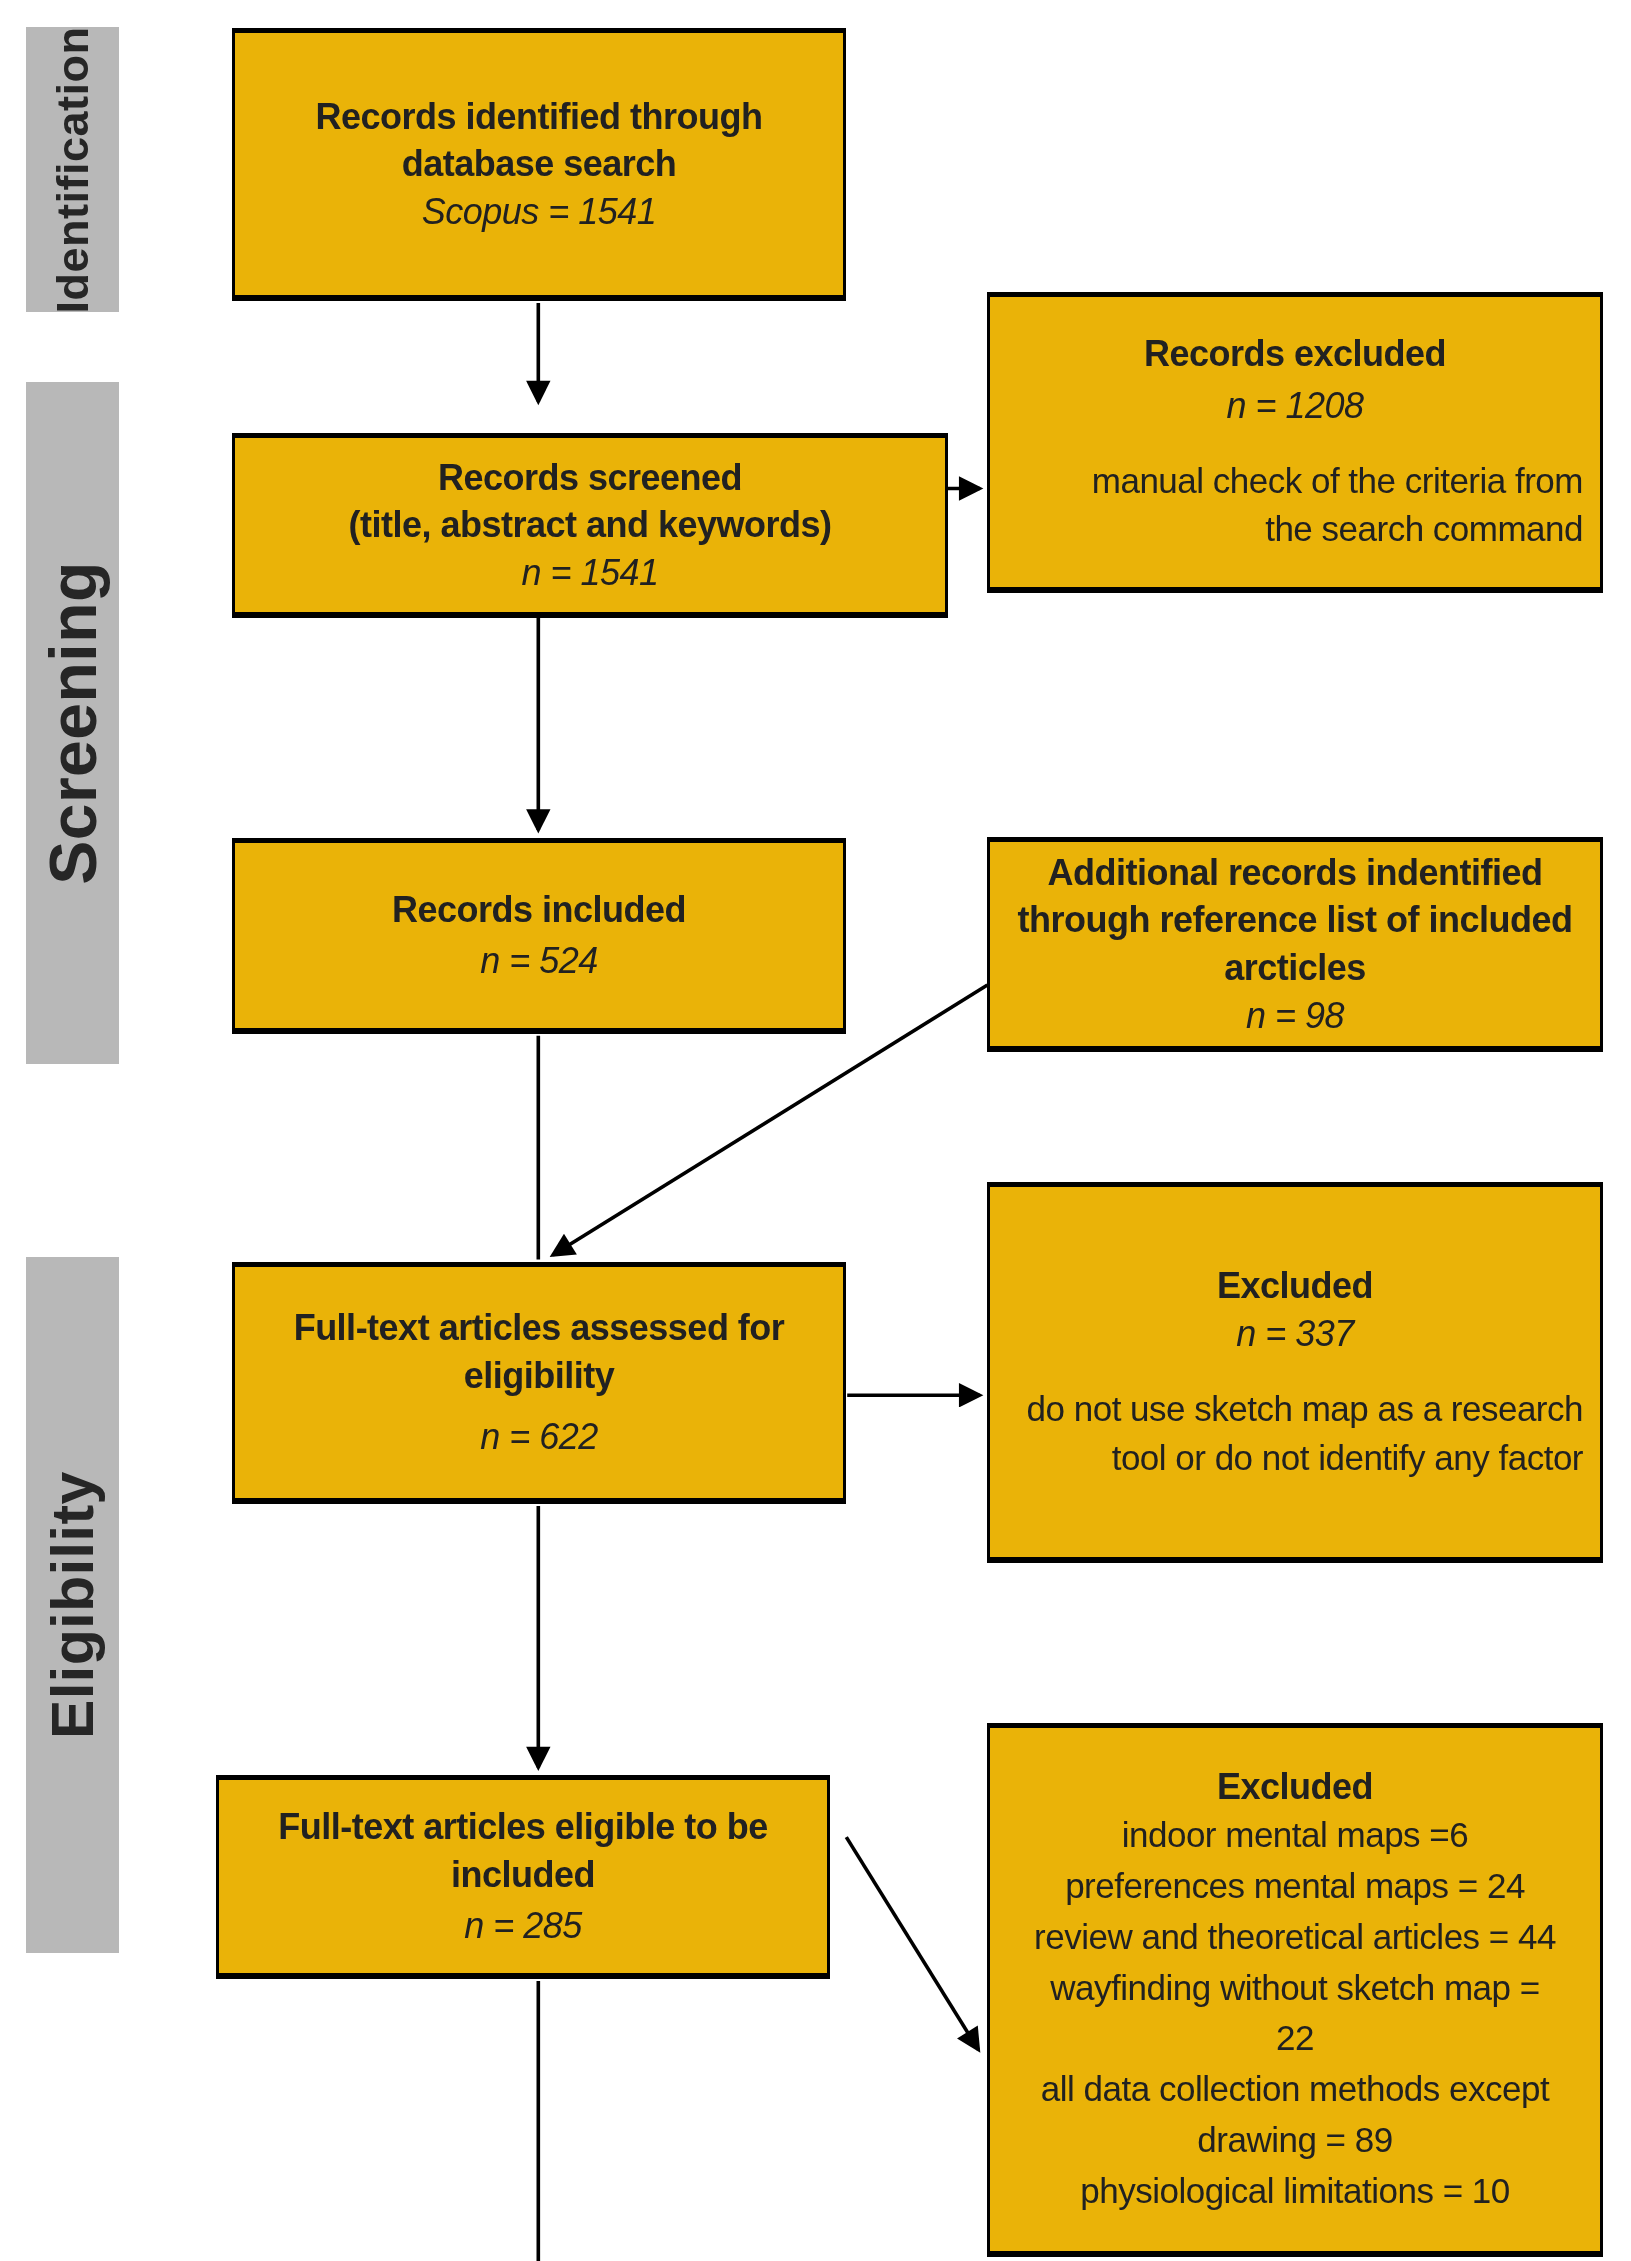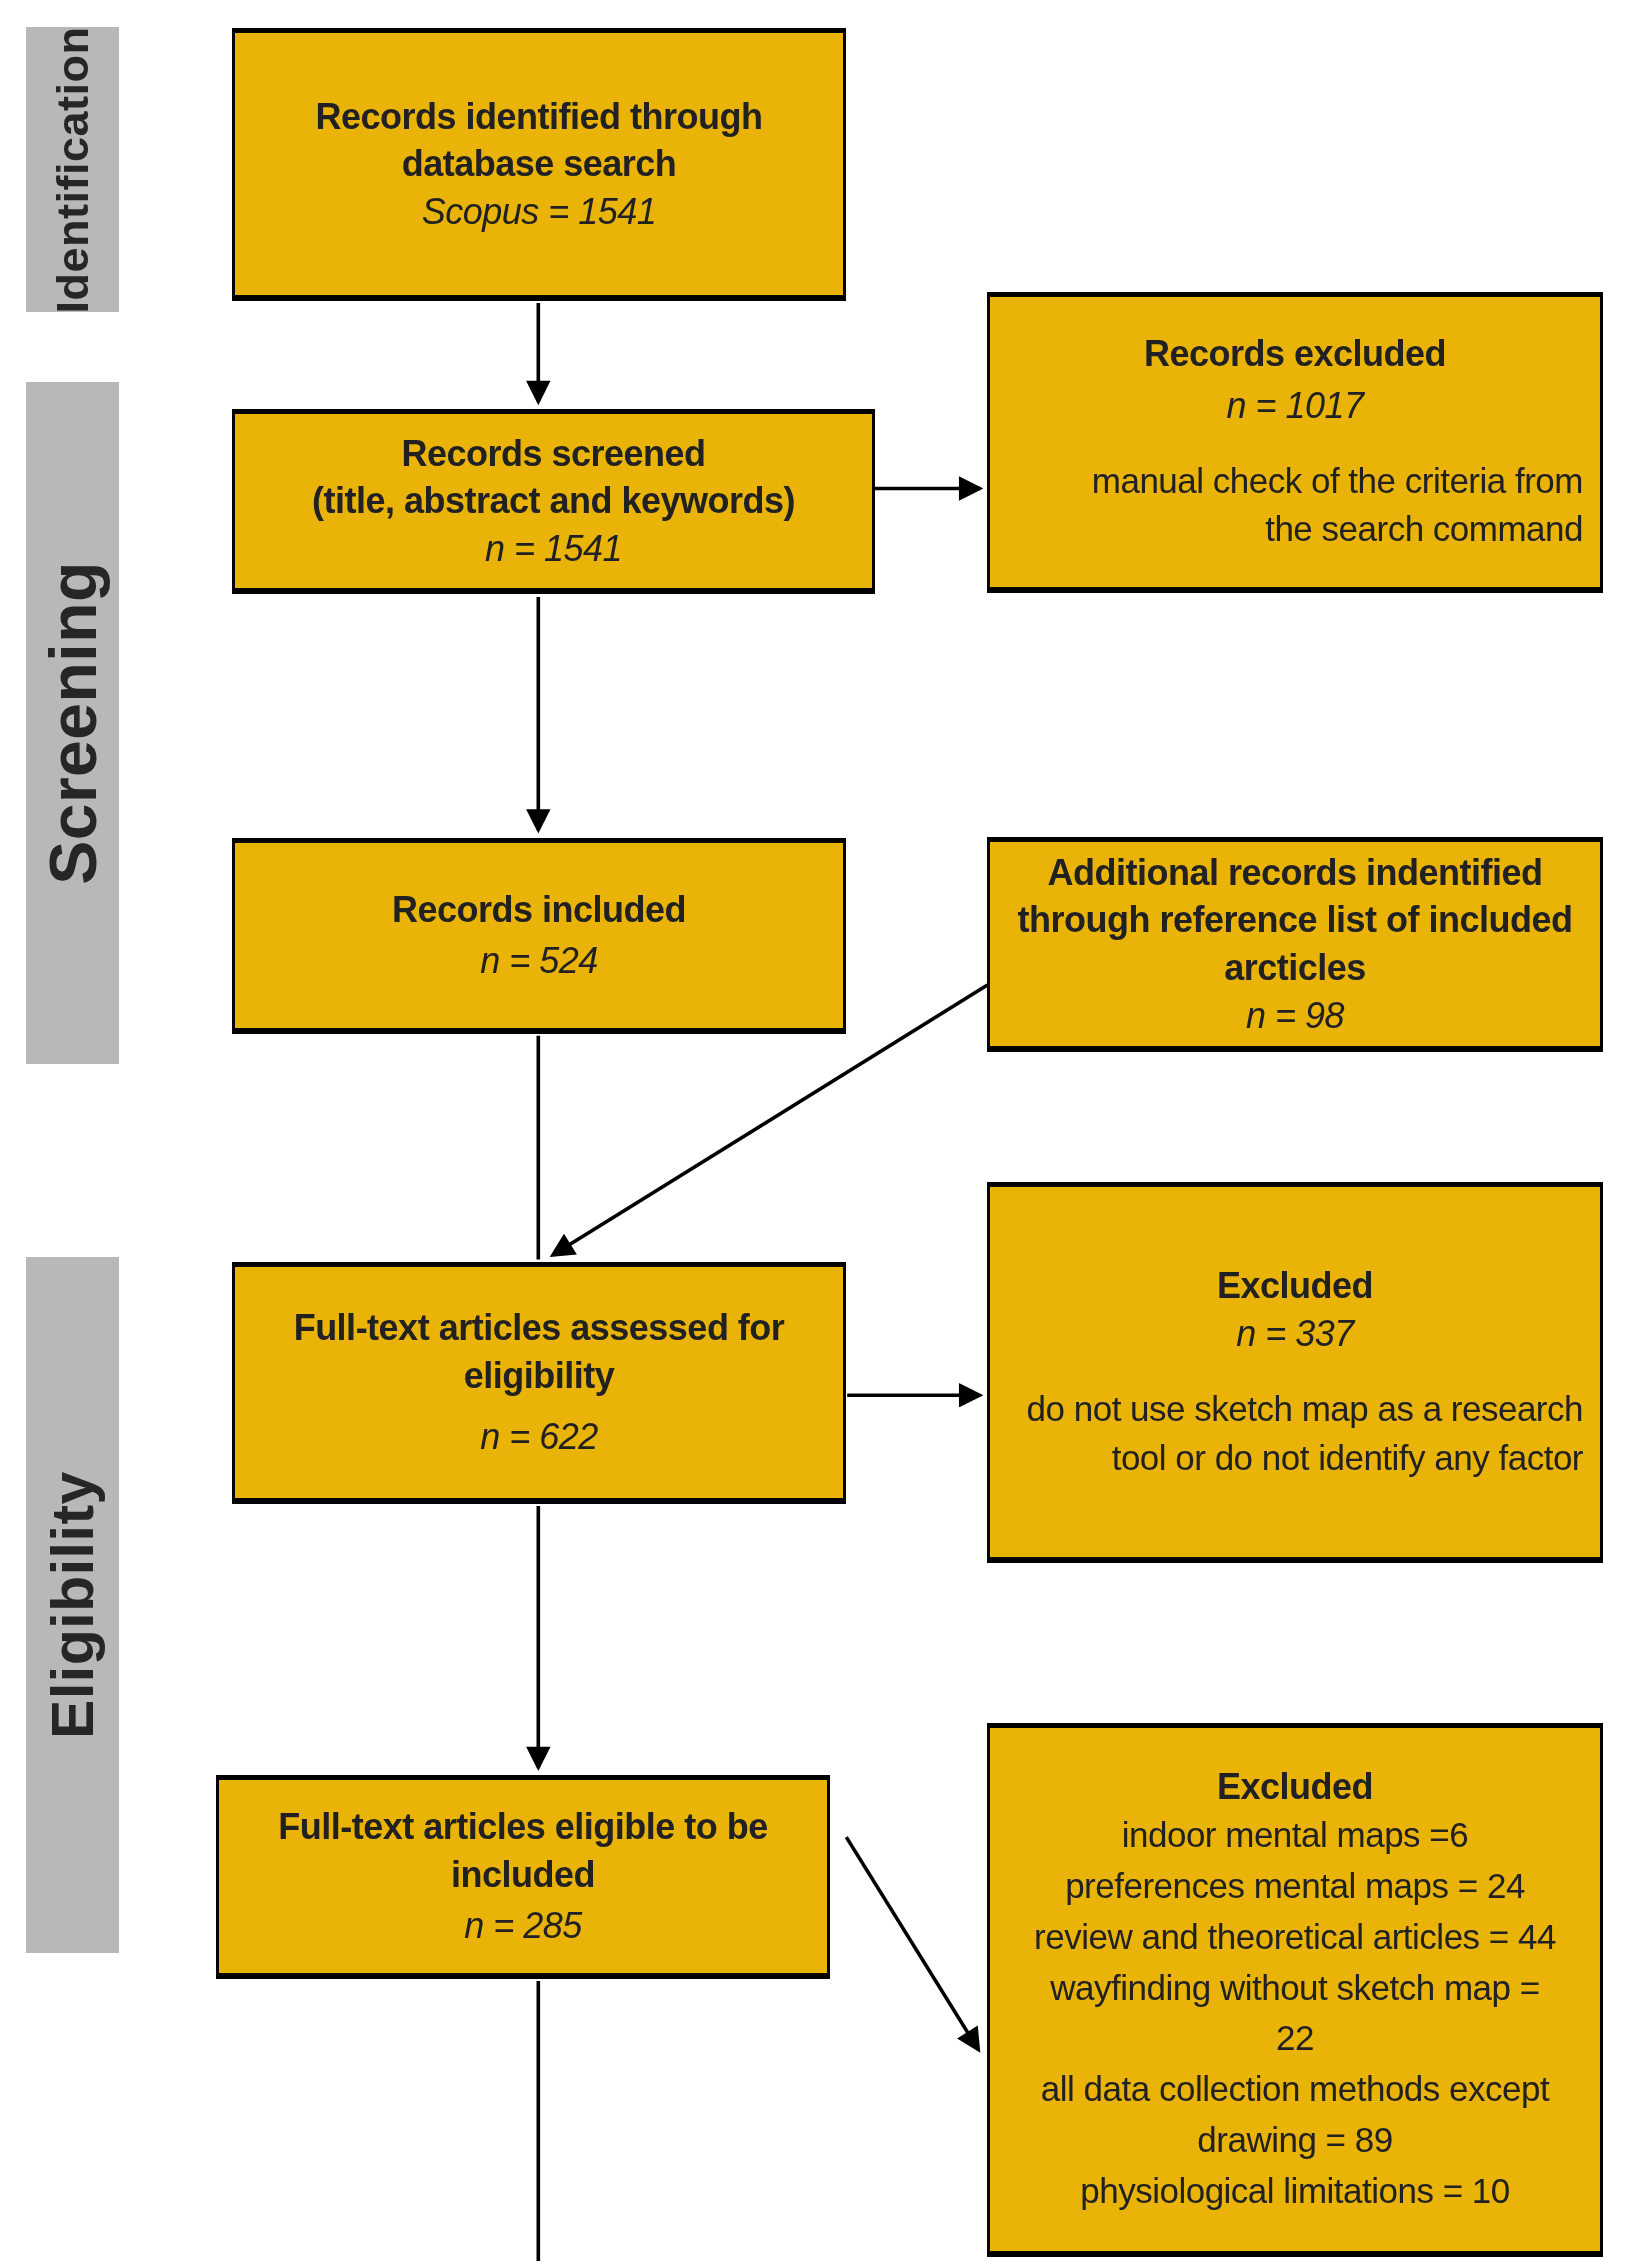--- a/index.html
+++ b/index.html
@@ -94,21 +94,21 @@
   <div class="stage" style="left:26px; top:1257px; width:93px; height:696px;">
     <span style="font-size:59px;">Eligibility</span>
   </div>
 
   <div class="box" style="left:232px; top:28px; width:614px; height:273px;">
     <div class="title multiline">Records identified through
 database search</div>
     <div class="value">Scopus = 1541</div>
   </div>
 
-  <div class="box" style="left:232px; top:409px; width:643px; height:185px;">
+  <div class="box" style="left:232px; top:433px; width:716px; height:185px;">
     <div class="title multiline">Records screened
 (title, abstract and keywords)</div>
     <div class="value">n = 1541</div>
   </div>
 
   <div class="box gap-sm" style="left:232px; top:838px; width:614px; height:196px;">
     <div class="title multiline">Records included</div>
     <div class="value">n = 524</div>
   </div>
 
@@ -119,21 +119,21 @@
   </div>
 
   <div class="box gap-sm" style="left:216px; top:1775px; width:614px; height:204px;">
     <div class="title multiline">Full-text articles eligible to be
 included</div>
     <div class="value">n = 285</div>
   </div>
 
   <div class="box gap-sm note-gap" style="left:987px; top:292px; width:616px; height:301px;">
     <div class="title">Records excluded</div>
-    <div class="value">n = 1017</div>
+    <div class="value">n = 1208</div>
     <div class="note multiline">manual check of the criteria from
 the search command</div>
   </div>
 
   <div class="box" style="left:987px; top:837px; width:616px; height:215px;">
     <div class="title multiline">Additional records indentified
 through reference list of included
 arcticles</div>
     <div class="value">n = 98</div>
   </div>

